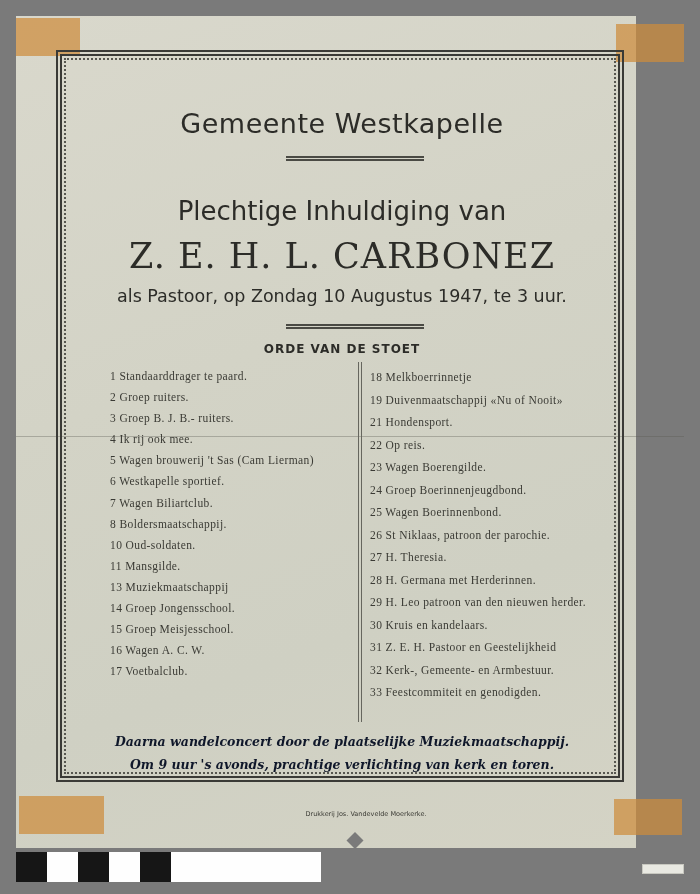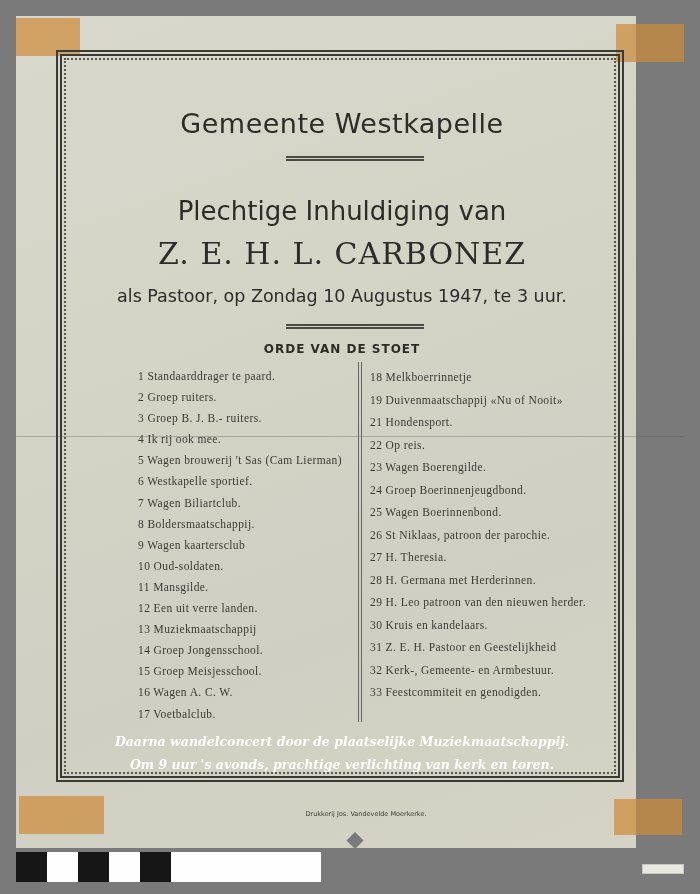--- a/index.html
+++ b/index.html
@@ -48,50 +48,50 @@
       box-sizing: border-box;
     }
     .rule.r1 { top: 92px; }
     .rule.r2 { top: 260px; }
     .subtitle {
       position: absolute; left: 0; top: 124px; width: 100%;
       font-family: "DejaVu Sans", sans-serif; font-size: 26px; margin-top: 8px;
     }
     .name {
       position: absolute; left: 0; top: 172px; width: 100%;
-      font-family: "DejaVu Serif", serif; font-size: 30px; letter-spacing: 1px;
+      font-family: "DejaVu Serif", serif; font-size: 35px; letter-spacing: 1px;
     }
     .dateline {
       position: absolute; left: 0; top: 222px; width: 100%;
       font-family: "DejaVu Sans", sans-serif; font-size: 17.5px;
     }
     .section-head {
       position: absolute; left: 0; top: 278px; width: 100%;
       font-family: "DejaVu Sans", sans-serif; font-size: 12px; font-weight: bold; letter-spacing: 1px;
     }
     .col {
       position: absolute; top: 302px; list-style: none; margin: 0; padding: 0;
       text-align: left; font-family: "Liberation Serif", serif; font-size: 11.5px;
       color: #3a3a34;
     }
-    .col.left { left: 38px; width: 245px; margin-left: 28px; }
+    .col.left { left: 38px; width: 245px; }
     .col.right { left: 298px; width: 260px; }
     .col li { height: 21.1px; line-height: 21.1px; white-space: nowrap; letter-spacing: 0.4px; }
     .col.right li { height: 22.5px; line-height: 22.5px; }
     .divider {
       position: absolute; left: 286px; top: 298px; width: 4px; height: 360px;
       border-left: 1px solid #66665e; border-right: 1px solid #66665e; box-sizing: border-box;
     }
     .fold {
       position: absolute; left: 0; top: 420px; width: 668px; height: 1px; background: rgba(90,90,80,0.35);
     }
     .closing {
       position: absolute; left: 0; width: 100%;
       font-family: "DejaVu Serif", serif; font-style: italic; font-weight: bold; font-size: 12.5px;
-      color: #ffffff;
+      color: #0f172a;
     }
     .closing.c1 { top: 670px; }
     .closing.c2 { top: 693px; }
     .printer {
       position: absolute; left: 270px; top: 794px; width: 160px; text-align: center;
       font-family: "DejaVu Sans", sans-serif; font-size: 6.5px; color: #3a3a34;
     }
     .scale {
       position: absolute; left: 16px; top: 852px; height: 30px; display: flex;
     }
@@ -132,24 +132,22 @@
 
   <ul class="col left">
     <li>1 Standaarddrager te paard.</li>
     <li>2 Groep ruiters.</li>
     <li>3 Groep B. J. B.- ruiters.</li>
     <li>4 Ik rij ook mee.</li>
     <li>5 Wagen brouwerij 't Sas (Cam Lierman)</li>
     <li>6 Westkapelle sportief.</li>
     <li>7 Wagen Biliartclub.</li>
     <li>8 Boldersmaatschappij.</li>
-    <li>9 Wagen kaartersclub</li>
     <li>10 Oud-soldaten.</li>
     <li>11 Mansgilde.</li>
-    <li>12 Een uit verre landen.</li>
     <li>13 Muziekmaatschappij</li>
     <li>14 Groep Jongensschool.</li>
     <li>15 Groep Meisjesschool.</li>
     <li>16 Wagen A. C. W.</li>
     <li>17 Voetbalclub.</li>
   </ul>
 
   <div class="divider"></div>
 
   <ul class="col right">

